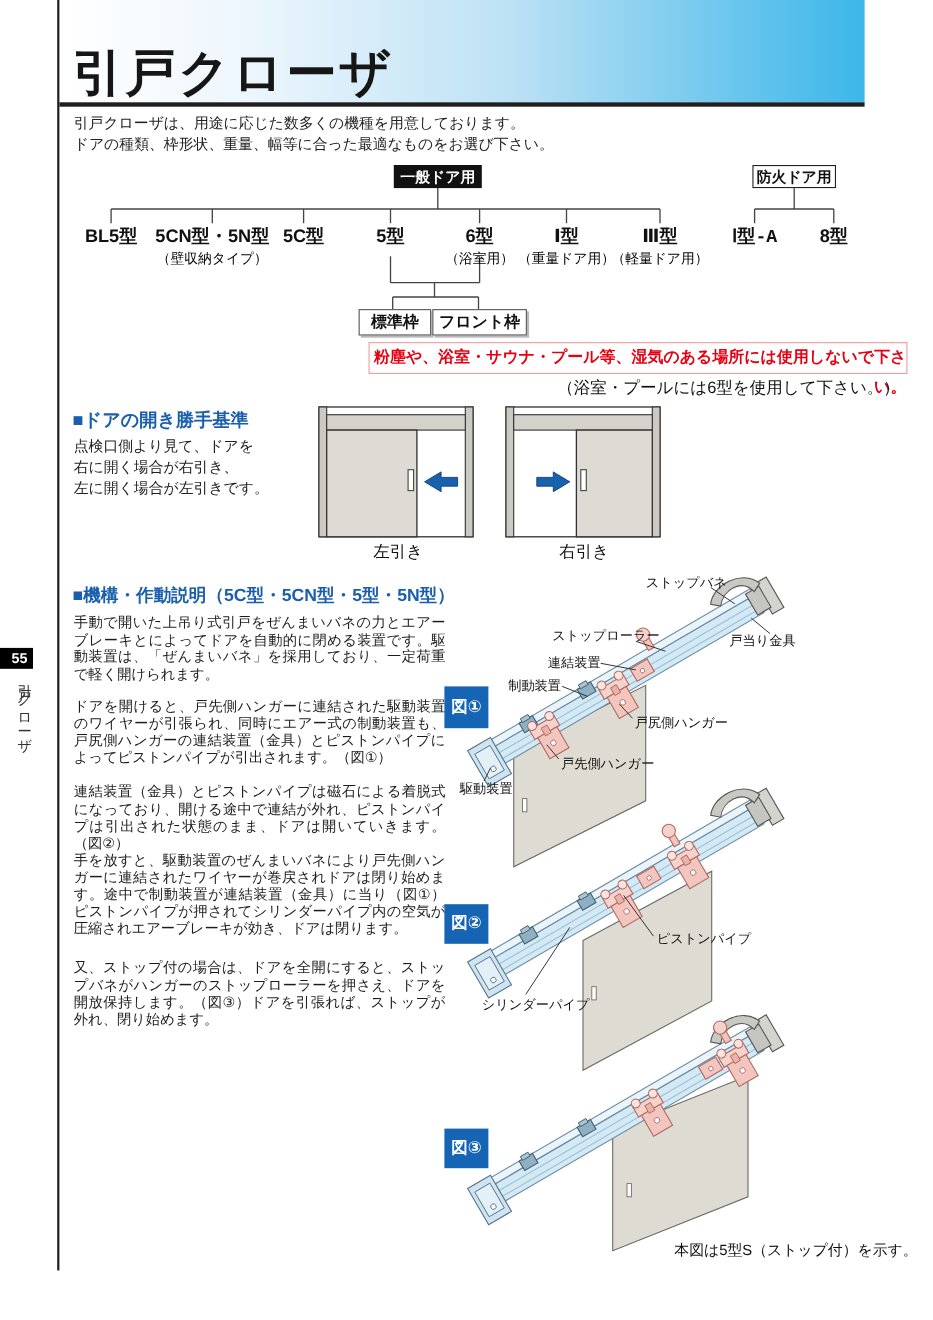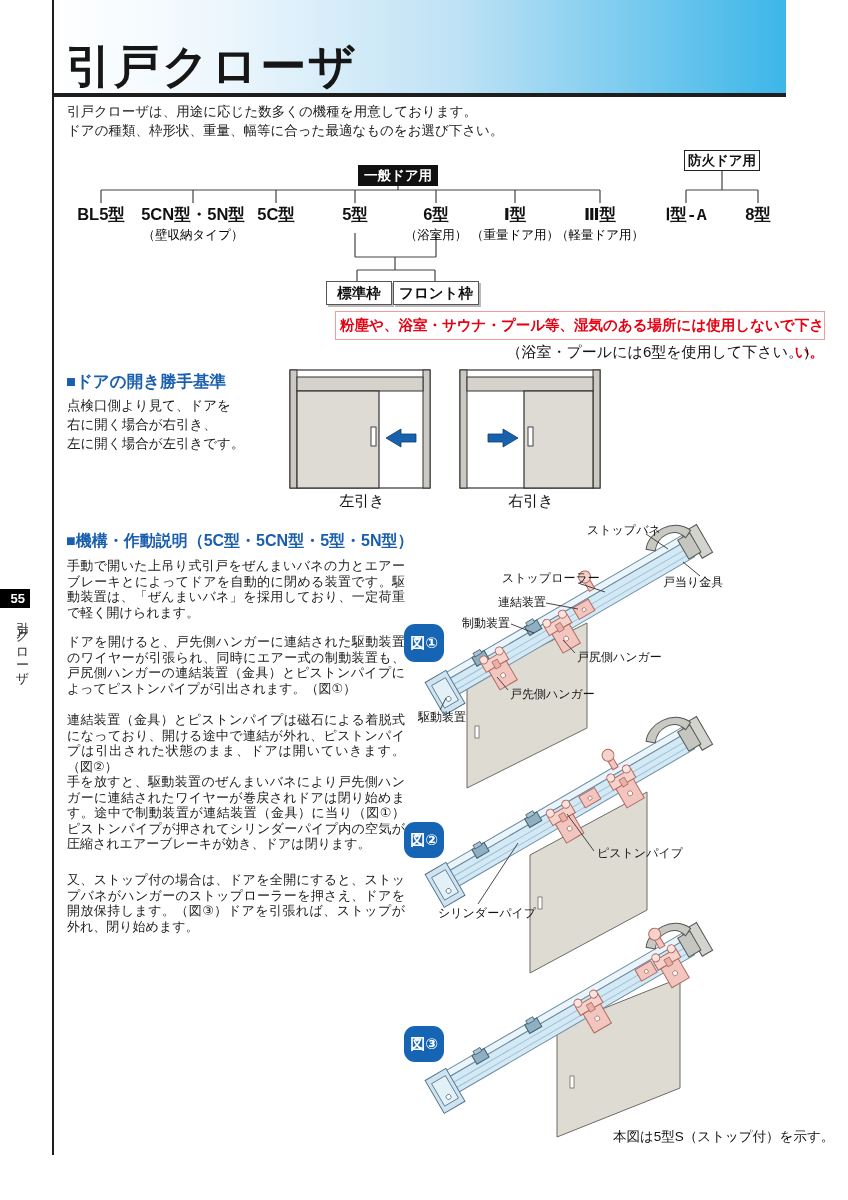--- a/index.html
+++ b/index.html
@@ -12,39 +12,39 @@
        border-bottom:4px solid #1e1e1e;}
   .hdr-title{left:66px;top:36px;font-size:46px;font-weight:800;letter-spacing:2px;color:#161616;}
   .intro{left:67px;top:102px;font-size:13.5px;line-height:19px;color:#222;}
   
   .vrule{left:52px;top:0;width:2px;height:1155px;background:#1e1e1e;}
   .pagenum{left:0;top:589px;width:30px;height:19px;background:#000;color:#fff;font-weight:bold;
            font-size:13px;text-align:right;line-height:19px;padding-right:5px;box-sizing:border-box;}
   .sidetab{left:13px;top:612px;writing-mode:vertical-rl;font-size:13px;letter-spacing:4px;color:#333;}
   
   .node-dark{left:358px;top:150px;width:80px;height:21px;background:#111;color:#fff;
-             font-size:13.5px;font-weight:bold;text-align:center;line-height:21px;margin-top:15px;}
+             font-size:13.5px;font-weight:bold;text-align:center;line-height:21px;}
   .node-light{left:684px;top:150px;width:76px;height:21px;background:#fff;border:1.5px solid #222;
               color:#111;font-size:13.5px;font-weight:bold;text-align:center;line-height:19px;box-sizing:border-box;}
   .tchild{top:204px;transform:translateX(-50%);font-size:16.5px;font-weight:600;white-space:nowrap;color:#111;}
   .tsub{top:227px;transform:translateX(-50%);font-size:12.5px;white-space:nowrap;color:#000000;}
   .fbox{top:281px;height:22px;background:#fff;border:1px solid #555;box-shadow:2px 2px 0 #b9b9b9;
         font-size:14.5px;font-weight:600;text-align:center;line-height:22px;color:#111;}
   .warn{left:335px;top:311px;width:488px;height:27px;border:1px solid #f09c9c;color:#e60012;
         font-size:14.5px;font-weight:bold;text-align:right;line-height:27px;}
   .warnsub{right:30px;top:343px;font-size:15px;color:#111;}
   
   .h-blue{font-size:16.5px;font-weight:bold;color:#1a5fae;white-space:nowrap;}
   .dirbody{left:67px;top:396px;font-size:13.5px;line-height:19px;color:#222;}
   .caption{top:492px;transform:translateX(-50%);font-size:15px;color:#111;white-space:nowrap;}
   .para{left:67px;width:338px;font-size:13px;line-height:15.6px;color:#1c1c1c;
         text-align:justify;word-break:break-all;}
   
   .figlab{left:404px;width:40px;background:#1565b4;color:#fff;font-size:15px;font-weight:bold;
-          text-align:center;border-radius:11px;}
+          text-align:center;}
   .callout{font-size:12px;color:#111;white-space:nowrap;}
   .fignote{left:613px;top:1128px;font-size:13.5px;color:#111;white-space:nowrap;}
 </style>
 </head>
 <body>
 
 <div id="page">
 
   <svg class="abs" style="left:0;top:0;" width="848" height="1200" viewBox="0 0 848 1200">
     <defs>

